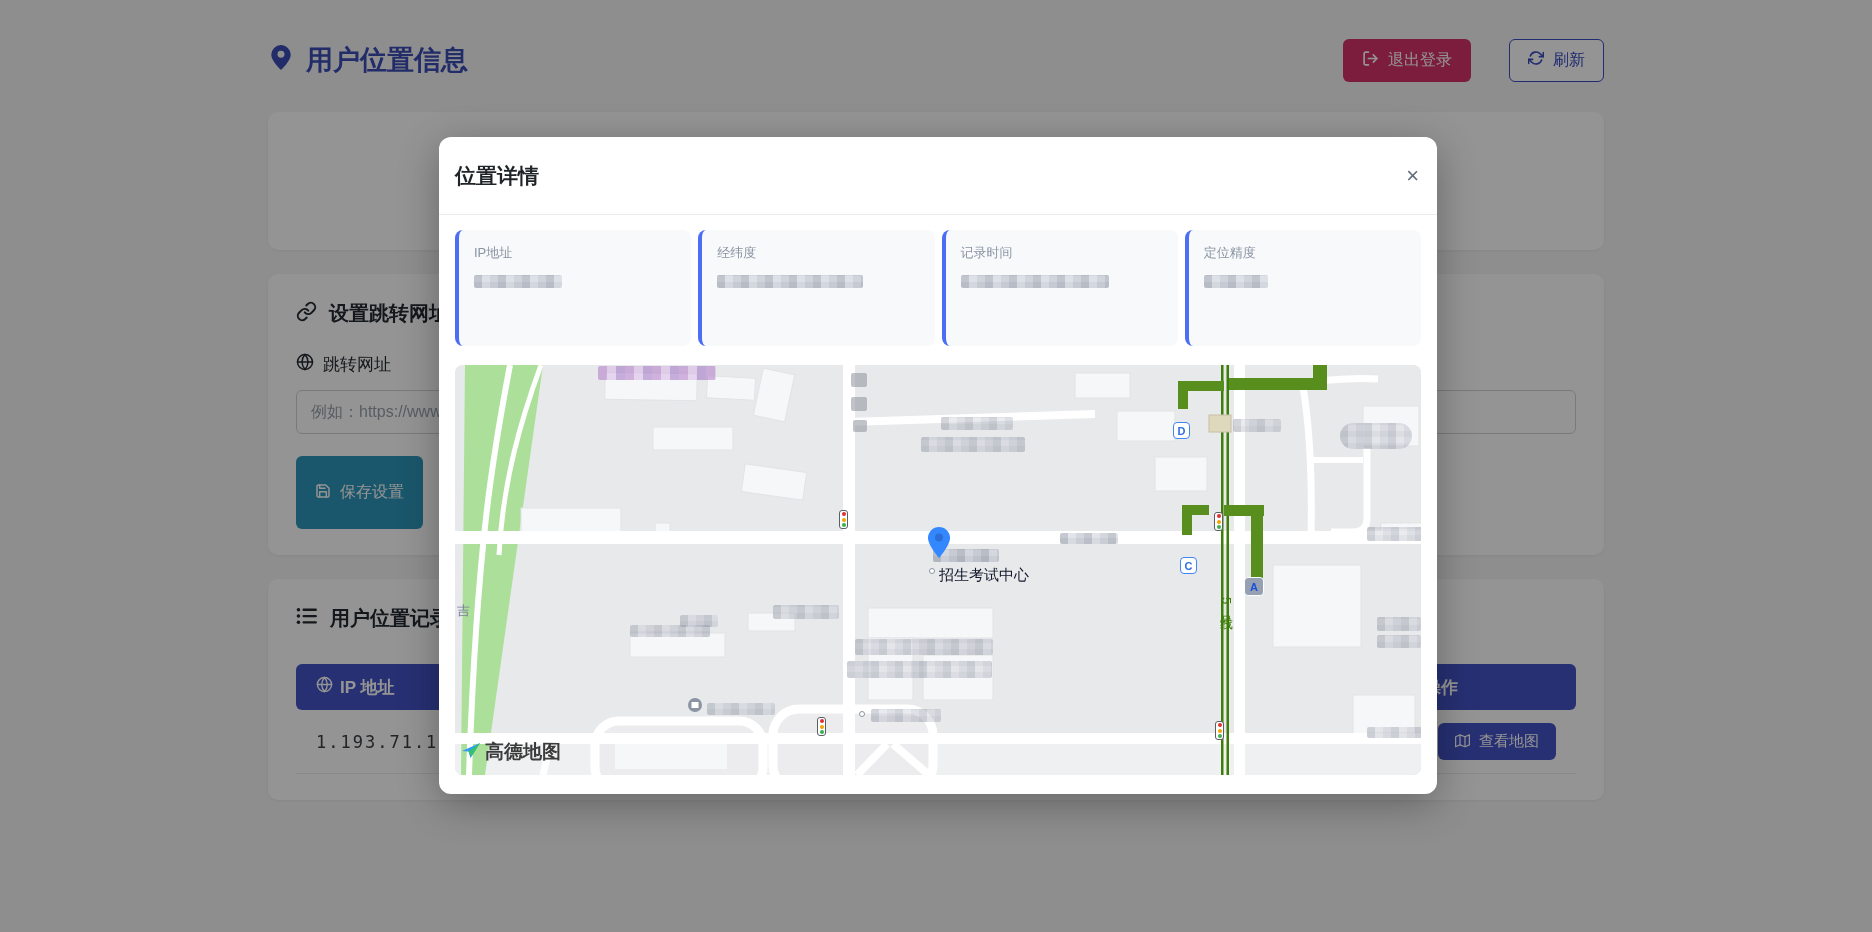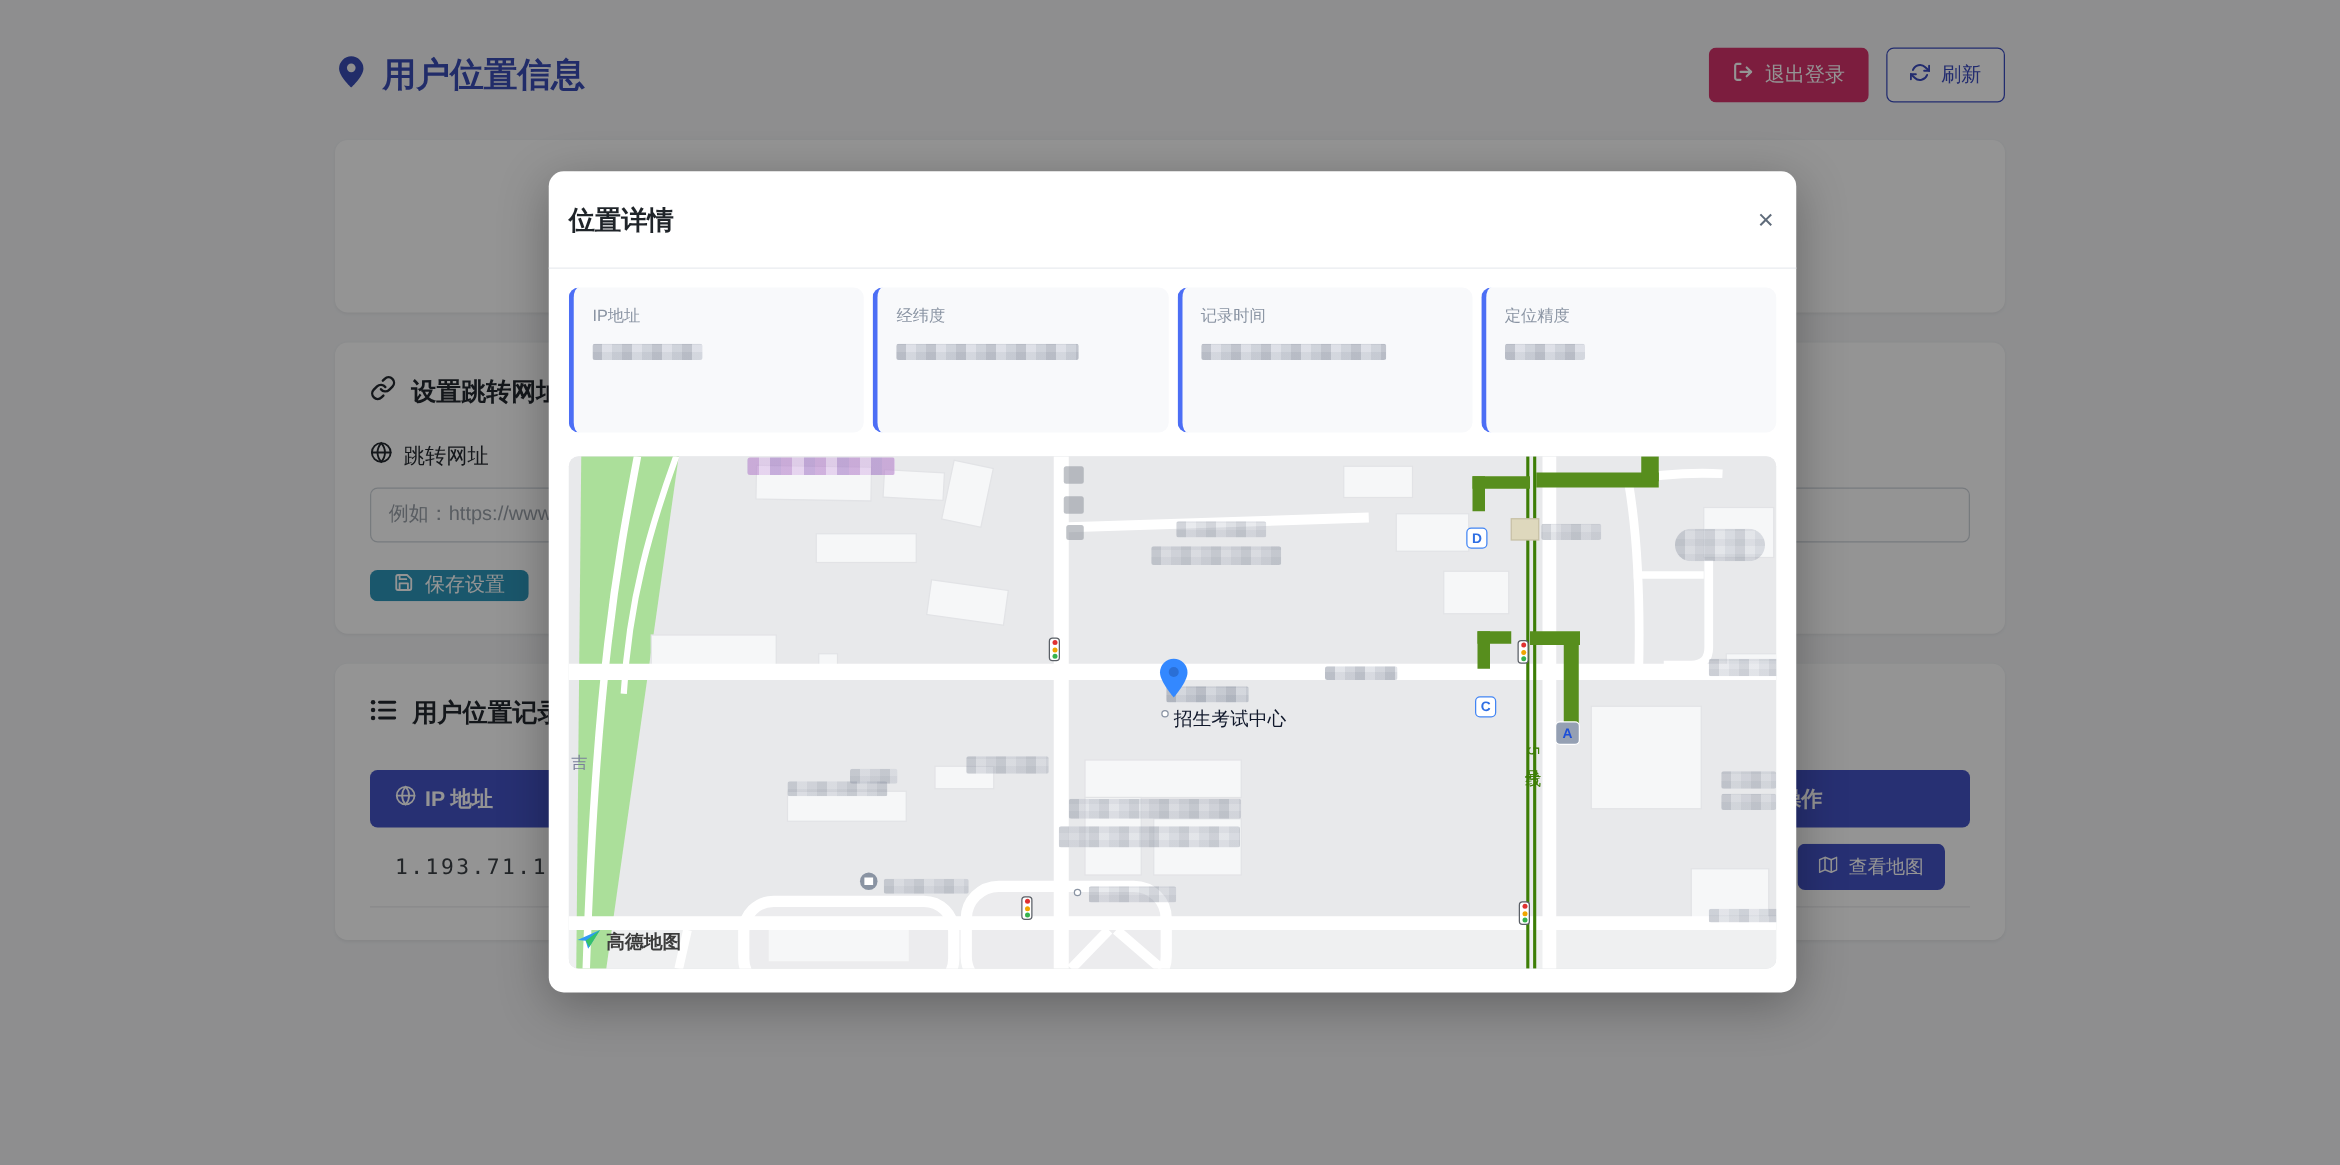--- a/index.html
+++ b/index.html
@@ -7,30 +7,30 @@
     font-family:"Liberation Sans","DejaVu Sans",sans-serif; background:#f4f5f7; }
 
   
   .page { position:absolute; inset:0; background:#f4f5f7; }
   .container { width:1336px; margin:0 auto; padding-top:34px; }
   .topbar { display:flex; align-items:center; justify-content:space-between; height:52px; }
   .page-title { display:flex; align-items:center; gap:12px; color:#3a4cb5; font-size:27px; font-weight:bold; }
   .btn { display:inline-flex; align-items:center; gap:9px; border-radius:6px; font-size:16px;
          padding:10px 18px; cursor:pointer; border:1px solid transparent; }
   .btn-danger { background:#d6336c; color:#fff; }
-  .btn-outline { background:#fff; color:#3b4cc0; border-color:#3b4cc0; }
+  .btn-outline { background:#fff; color:#3b4cc0; border-color:#3b4cc0;margin-left:24px; }
   .card { background:#fff; border-radius:10px; box-shadow:0 1px 3px rgba(0,0,0,.06); }
   .card-empty { margin-top:26px; height:138px; }
   .card-pad { margin-top:24px; padding:26px 28px; }
   .section-title { display:flex; align-items:center; gap:12px; font-size:20px; font-weight:bold; color:#24292f; }
   .field-label { display:flex; align-items:center; gap:9px; margin-top:26px; font-size:17px; color:#24292f; }
   .url-input { margin-top:14px; width:100%; height:44px; border:1px solid #ced4da; border-radius:6px;
                padding:0 14px; font-size:16px; color:#333; background:#fff; }
   .url-input::placeholder { color:#9aa1a9; }
-  .btn-save { margin-top:22px; background:#2e97ba; color:#fff; font-size:16px; padding:1px 18px; }
+  .btn-save { margin-top:22px; background:#2e97ba; color:#fff; font-size:16px; padding:25px 18px; }
   .table-wrap { margin-top:32px; }
   .thead { display:flex; justify-content:space-between; align-items:center; background:#4453c6;
            border-radius:6px; height:46px; padding:0 20px; color:#fff; font-size:17px; font-weight:bold; }
   .th { display:flex; align-items:center; gap:7px; }
   .trow { display:flex; justify-content:space-between; align-items:center; height:64px;
           padding:0 20px; border-bottom:1px solid #ececee; }
   .ip-cell { font-family:"DejaVu Sans Mono","Liberation Mono",monospace; font-size:17px; color:#3b4045; letter-spacing:2px; }
   .btn-map { background:#4453c6; color:#fff; font-size:15px; padding:8px 16px; }
 
   
@@ -64,21 +64,21 @@
            display:flex; align-items:center; justify-content:center; }
   .badge.filled { background:#95a0b3; border-color:#fff; color:#1d4fd8; width:20px; height:19px; }
   .tlight { position:absolute; width:9px; height:19px; background:#fff; border:1.5px solid #5a5f66;
             border-radius:3px; display:flex; flex-direction:column; align-items:center; justify-content:space-evenly; }
   .tlight i { width:4px; height:4px; border-radius:50%; display:block; }
   .poi-label { position:absolute; font-size:14px; color:#0f172a; white-space:nowrap; }
   .poi-dot { position:absolute; width:6px; height:6px; border:1.5px solid #8a94a3; border-radius:50%; background:#fff; }
   .vtext { position:absolute; writing-mode:vertical-rl; font-size:13px; color:#3d7e06; letter-spacing:1px; }
   .street { position:absolute; writing-mode:vertical-rl; font-size:13px; color:#7a7f9a; }
   .logo { position:absolute; left:6px; bottom:10px; display:flex; align-items:center; gap:4px;
-          font-size:15px; font-weight:bold; color:#3c3c3c; }
+          font-size:19px; font-weight:bold; color:#3c3c3c; }
   .gray-seg { position:absolute; background:rgba(140,146,155,.55); border-radius:2px; }
 </style>
 </head>
 <body>
 
 <div class="page">
   <div class="container">
     <div class="topbar">
       <div class="page-title">
         <span>

